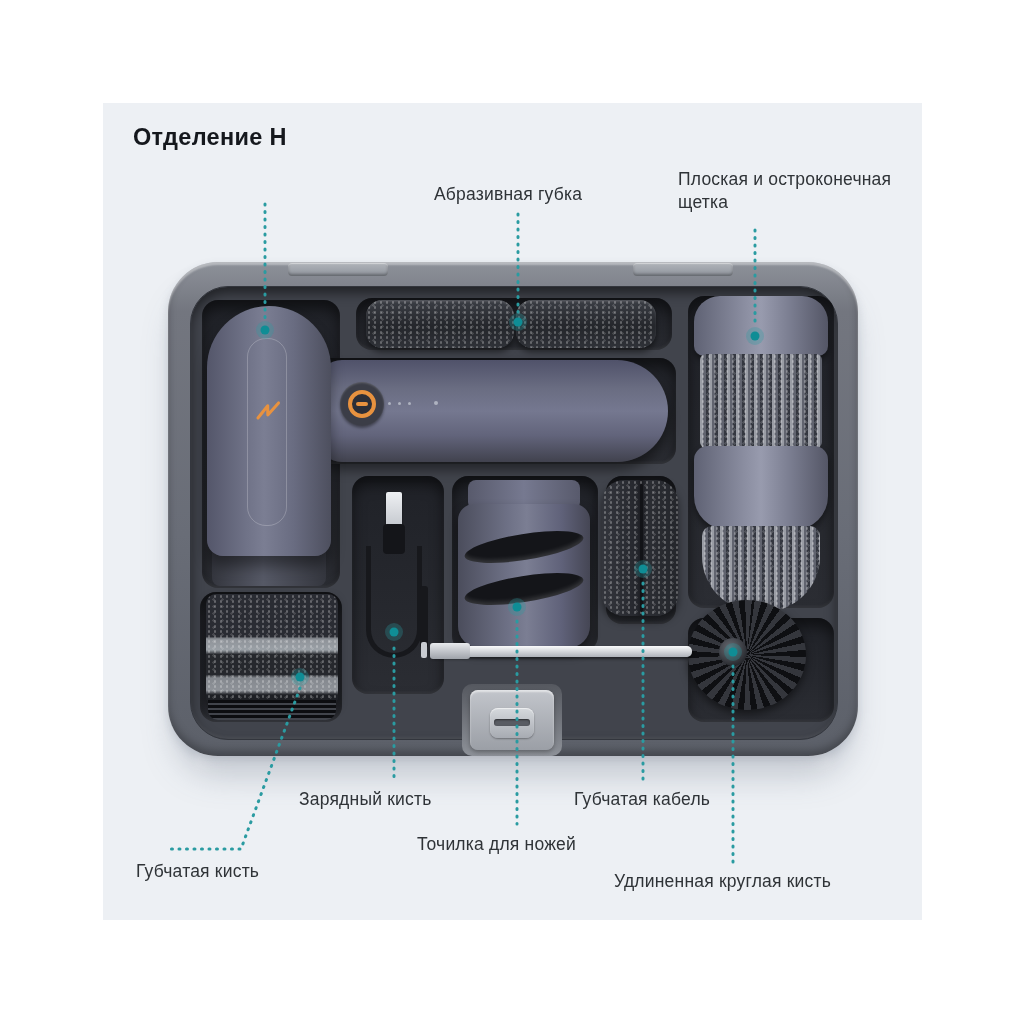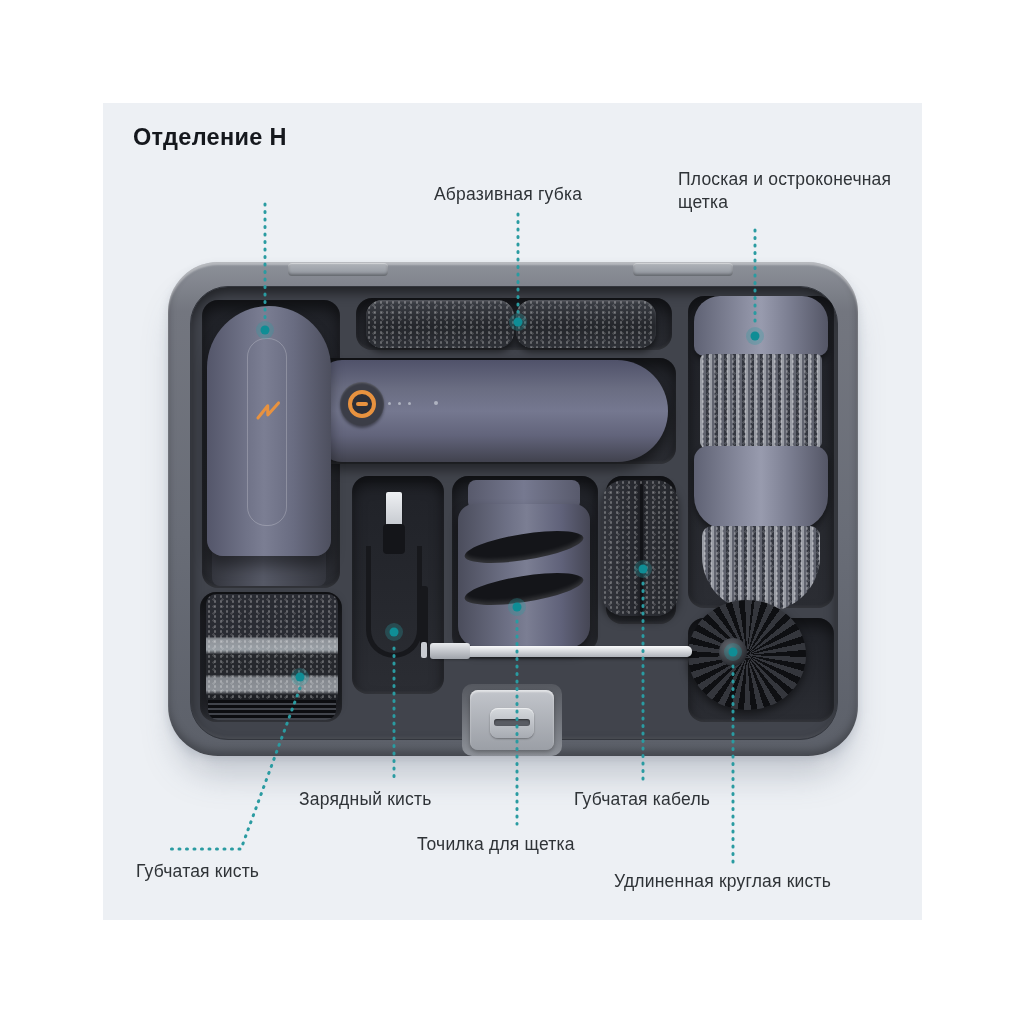--- a/index.html
+++ b/index.html
@@ -160,21 +160,21 @@
 <body>
 
 <div id="canvas">
   <div id="panel"></div>
 
   <h1 id="title">Отделение H</h1>
 
   <div class="lbl" id="lbl-sponge-top">Абразивная губка</div>
   <div class="lbl" id="lbl-flat-brush">Плоская и остроконечная щетка</div>
   <div class="lbl" id="lbl-cable">Зарядный кисть</div>
-  <div class="lbl" id="lbl-sharpener">Точилка для щетка</div>
+  <div class="lbl" id="lbl-sharpener">Точилка для ножей</div>
   <div class="lbl" id="lbl-kist">Губчатая кабель</div>
   <div class="lbl" id="lbl-shchetka">Губчатая кисть</div>
   <div class="lbl" id="lbl-long-brush">Удлиненная  круглая кисть</div>
 
   <div id="case-foot"></div>
   <div id="case"></div>
   <div class="notch" id="notch1"></div>
   <div class="notch" id="notch2"></div>
   <div id="tray"></div>
 

